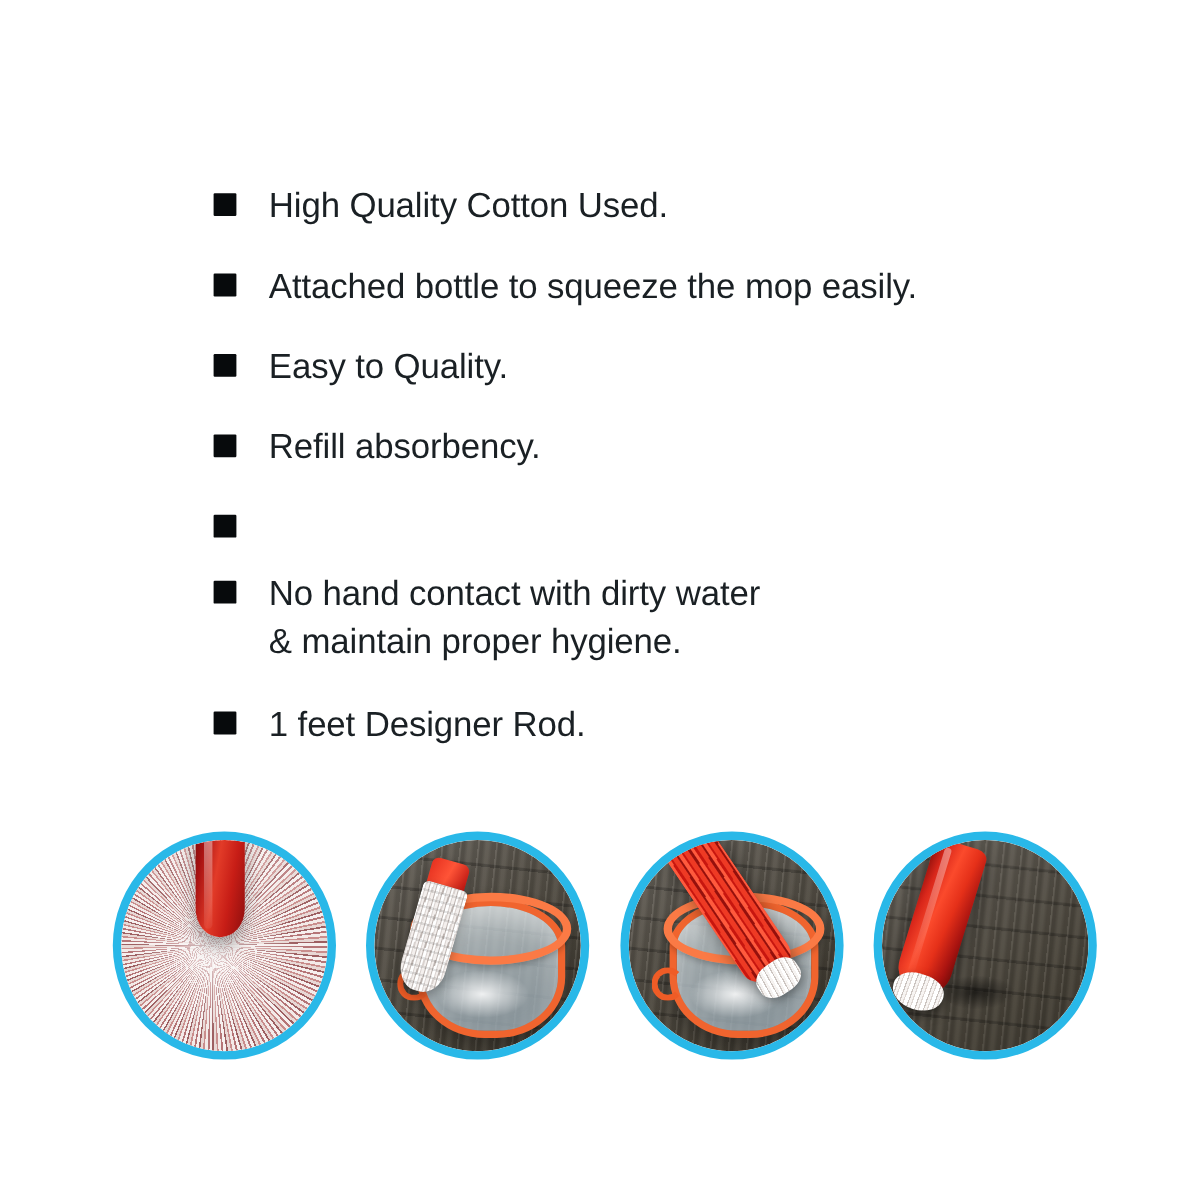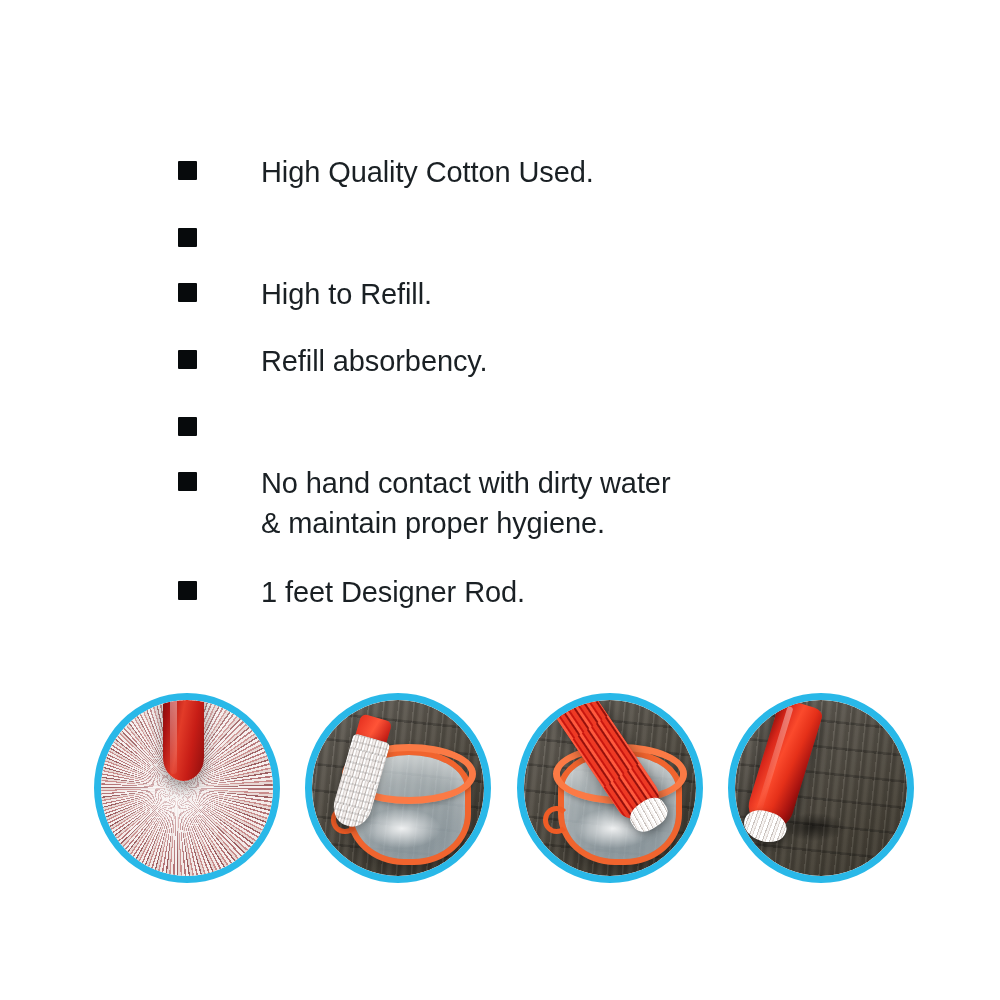--- a/index.html
+++ b/index.html
@@ -28,21 +28,20 @@
     position: absolute;
     left: 178px;
     top: 152px;
     width: 760px;
   }
 
   .feature-item {
     display: flex;
     align-items: flex-start;
     margin-bottom: 27px;
-    gap: 37px;
   }
   .feature-item.two-line {
     margin-bottom: 29px;
   }
 
   .bullet-square {
     width: 19px;
     height: 19px;
     background: #070a0c;
     flex: 0 0 19px;
@@ -363,25 +362,26 @@
 
   <div id="feature-list">
 
     <div class="feature-item">
       <span class="bullet-square"></span>
       <span class="feature-text">High Quality Cotton Used.</span>
     </div>
 
     <div class="feature-item">
       <span class="bullet-square"></span>
-    </div>
-
-    <div class="feature-item">
-      <span class="bullet-square"></span>
-      <span class="feature-text">High to Refill.</span>
+      <span class="feature-text">Attached bottle to squeeze the mop easily.</span>
+    </div>
+
+    <div class="feature-item">
+      <span class="bullet-square"></span>
+      <span class="feature-text">Easy to Quality.</span>
     </div>
 
     <div class="feature-item">
       <span class="bullet-square"></span>
       <span class="feature-text">Refill absorbency.</span>
     </div>
 
     <div class="feature-item">
       <span class="bullet-square"></span>
     </div>

